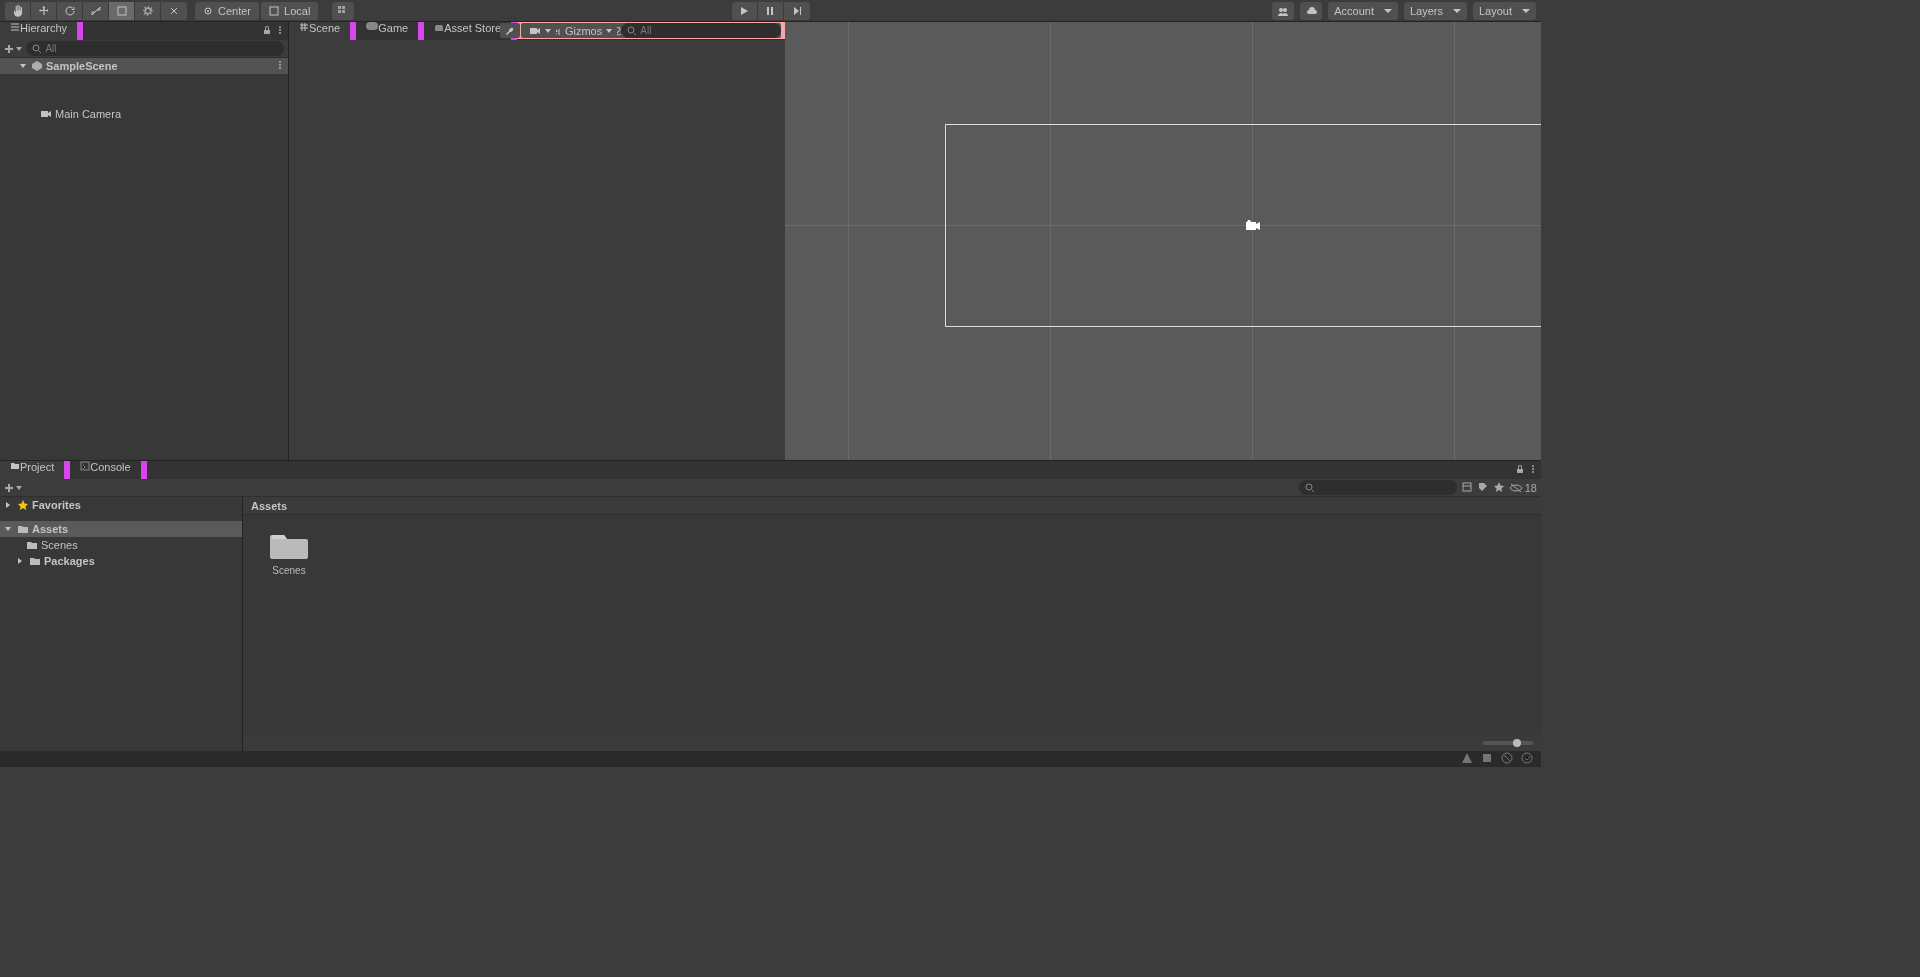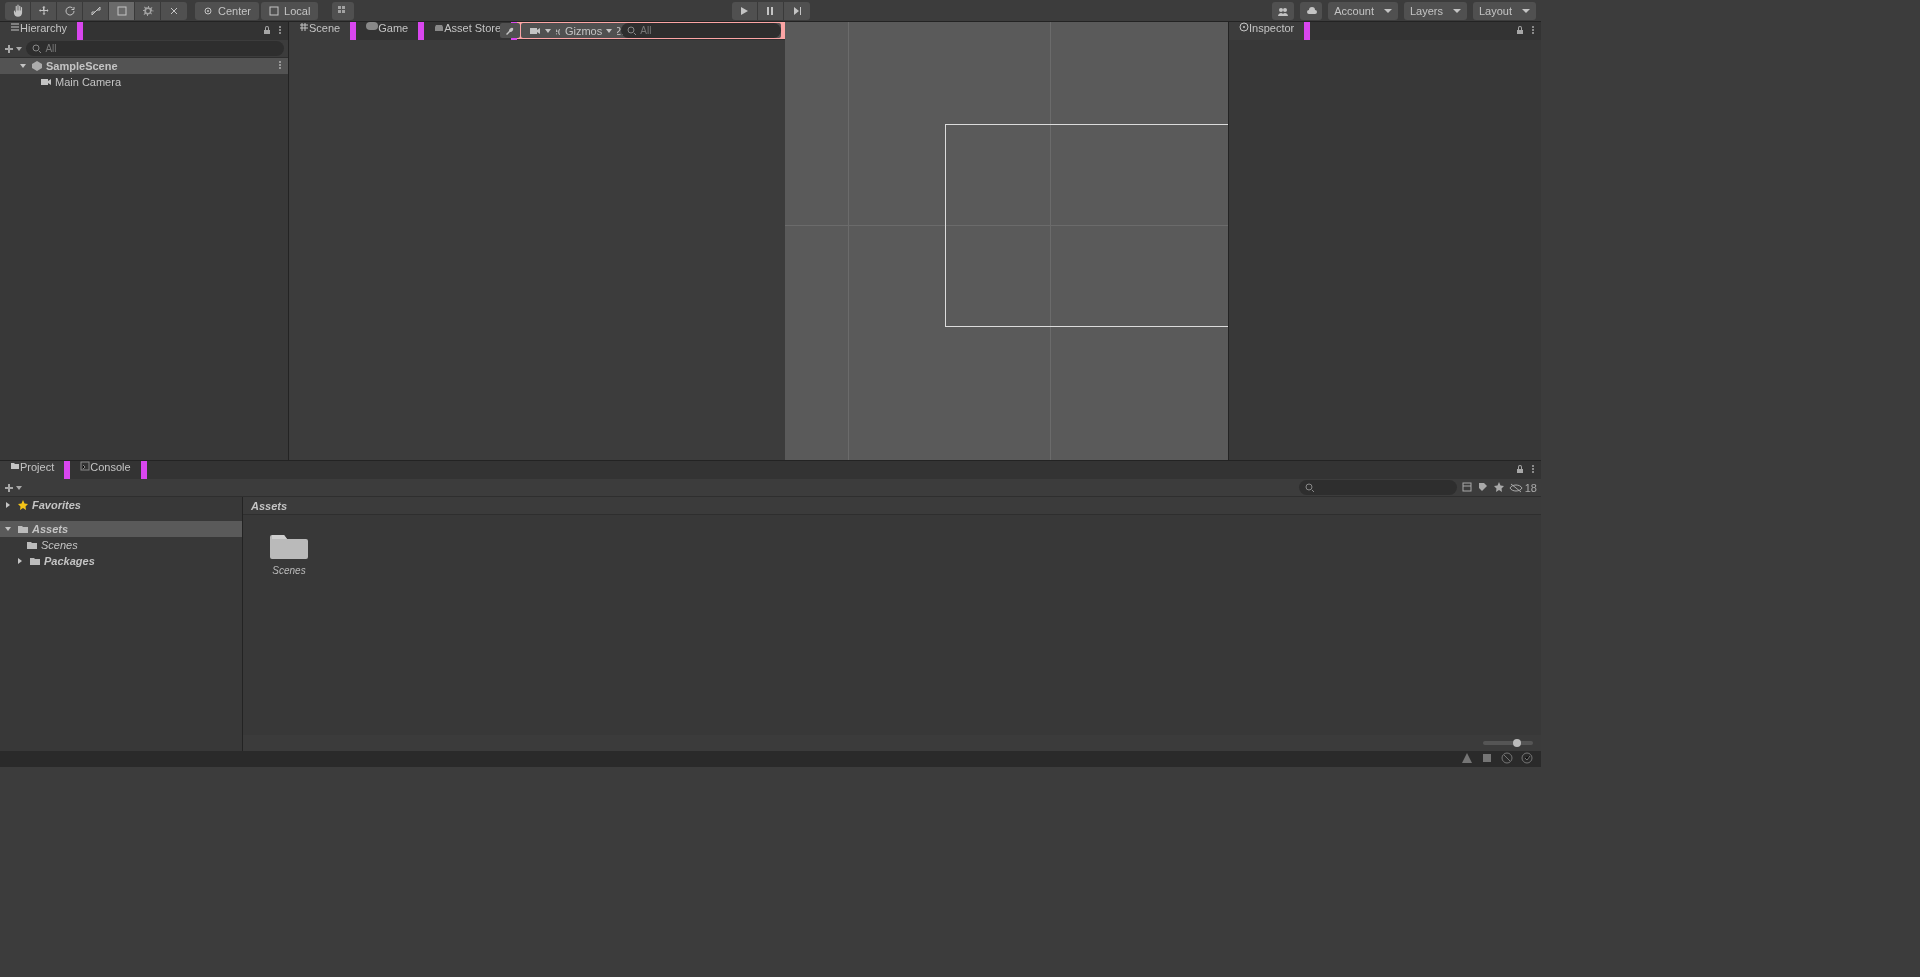--- a/index.html
+++ b/index.html
@@ -65,21 +65,21 @@
 .scene-right{position:absolute;right:4px;display:flex;gap:4px;align-items:center;}
 .viewport{flex:1;background:#5a5a5a;position:relative;overflow:hidden;}
 .grid-v,.grid-h{position:absolute;background:#6b6b6b;}
 .grid-v{width:1px;top:0;bottom:0;}
 .grid-h{height:1px;left:0;right:0;}
 .cam-rect{position:absolute;border:1px solid #dcdcdc;}
 .cam-icon{position:absolute;width:16px;height:12px;}
 
 
 .bottom{height:291px;display:flex;flex-direction:column;border-top:1px solid #232323;}
-.proj-body{flex:1;display:flex;min-height:0;font-style:italic;}
+.proj-body{flex:1;display:flex;min-height:0;}
 .proj-left{width:243px;background:#383838;border-right:1px solid #232323;overflow:auto;}
 .proj-right{flex:1;display:flex;flex-direction:column;background:#2f2f2f;}
 .breadcrumb{height:18px;background:#3b3b3b;display:flex;align-items:center;padding:0 8px;border-bottom:1px solid #2e2e2e;}
 .folder-area{flex:1;background:#383838;padding:14px;display:flex;gap:10px;align-content:flex-start;}
 .folder-item{width:64px;display:flex;flex-direction:column;align-items:center;gap:4px;cursor:pointer;}
 .folder-icon{width:38px;height:32px;}
 .slider-row{height:16px;background:#3b3b3b;display:flex;align-items:center;justify-content:flex-end;padding:0 8px;}
 .slider{width:50px;height:4px;background:#555;border-radius:2px;position:relative;}
 .slider .thumb{position:absolute;width:8px;height:8px;background:#bbb;border-radius:50%;top:-2px;left:60%;}
 
@@ -253,21 +253,21 @@
           <svg width="12" height="12">
               <path fill="#c4c4c4" d="M6 1l5 3v4l-5 3-5-3V4z" opacity=".8"></path>
             </svg>
           <span class="bold">SampleScene</span>
           <span style="position:absolute;right:4px;" class="icon-btn"><svg width="8" height="10">
                 <circle cx="4" cy="2" r="1" fill="#c4c4c4"></circle>
                 <circle cx="4" cy="5" r="1" fill="#c4c4c4"></circle>
                 <circle cx="4" cy="8" r="1" fill="#c4c4c4"></circle>
               </svg></span>
         </div>
-        <div class="tree-row" style="padding-left:40px;">
+        <div class="tree-row" style="padding-left:40px;margin-top:32px;">
           <svg width="12" height="12">
               <path fill="#c4c4c4" d="M1 3h7v6H1zM8 5l3-2v6l-3-2z"></path>
             </svg>
           <span>Main Camera</span>
         </div>
       </div>
     </div>
 
     <div class="col-mid">
       <div class="scene-tabs panel-tabs">
@@ -372,42 +372,20 @@
         <div class="grid-h" style="top:203px;"></div>
 
         <div class="cam-rect" style="left:160px;top:102px;width:615px;height:203px;"></div>
 
         <svg class="cam-icon" style="left:460px;top:197px;" viewBox="0 0 16 12">
             <path fill="#fff" d="M1 3h10v8H1zM11 5l4-2v8l-4-2zM3 1h2l1 2H2z"></path>
           </svg>
       </div>
     </div>
 
-    <div class="col-right">
-      <div class="panel-tabs">
-        <div class="tab active">
-          <svg width="10" height="10">
-              <circle cx="5" cy="5" r="4" fill="none" stroke="#c4c4c4"></circle>
-              <circle cx="5" cy="5" r="1" fill="#c4c4c4"></circle>
-            </svg>
-          <span>Inspector</span>
-        </div>
-        <div class="panel-rt">
-          <span class="icon-btn"><svg width="10" height="10">
-                <path fill="#c4c4c4" d="M3 5V3a2 2 0 114 0v2h1v4H2V5zm1 0h2V3a1 1 0 10-2 0z"></path>
-              </svg></span>
-          <span class="icon-btn"><svg width="8" height="10">
-                <circle cx="4" cy="2" r="1" fill="#c4c4c4"></circle>
-                <circle cx="4" cy="5" r="1" fill="#c4c4c4"></circle>
-                <circle cx="4" cy="8" r="1" fill="#c4c4c4"></circle>
-              </svg></span>
-        </div>
-      </div>
-      <div style="flex:1;background:#383838;"></div>
-    </div>
   </div>
 
   <div class="bottom">
     <div class="panel-tabs">
       <div class="tab active">
         <svg width="10" height="10">
             <path fill="#c4c4c4" d="M1 2h3l1 1h4v5H1z"></path>
           </svg>
         <span>Project</span>
       </div>

